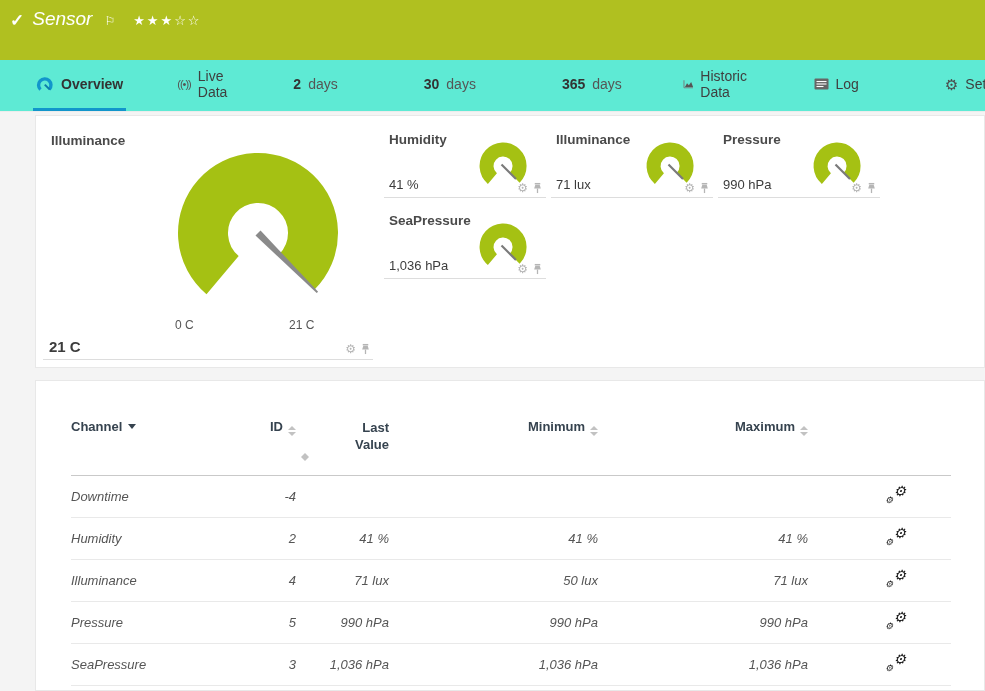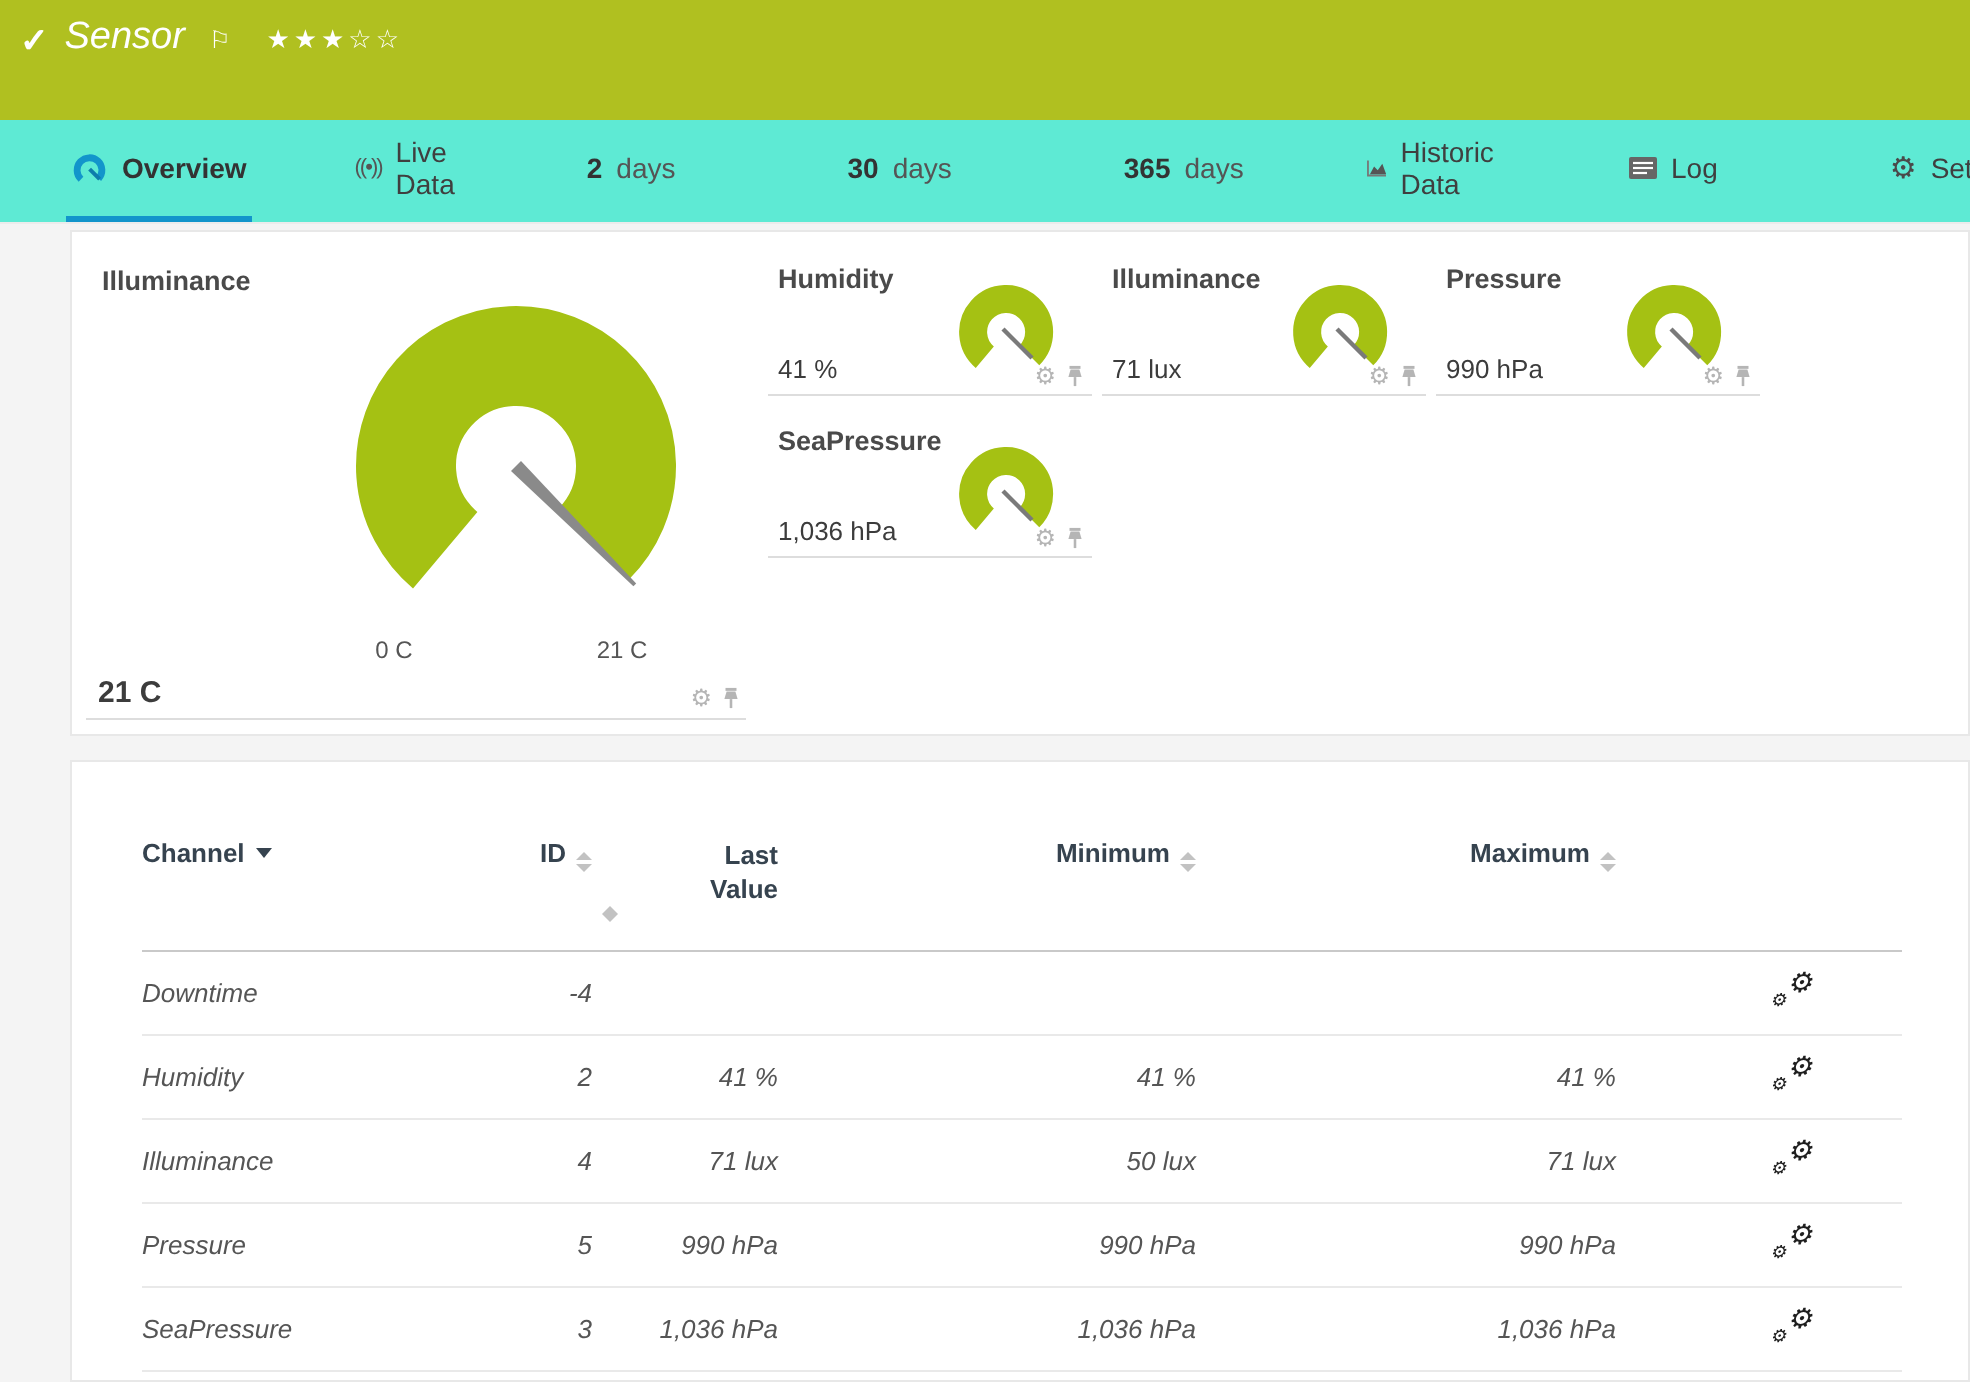--- a/index.html
+++ b/index.html
@@ -30,21 +30,21 @@
   .main { padding:3px 0 0 35px; }
   .panel { background:#fff; border:1px solid #e8e8e8; width:950px; position:relative; }
   .panel-gauges { height:253px; margin-bottom:12px; }
   .panel-table { height:311px; }
 
   
   .tile-temp { position:absolute; left:0; top:0; width:337px; height:253px; }
   .tile-title { font-size:13.5px; font-weight:bold; color:#4a4a4a; }
   .tile-temp .tile-title { position:absolute; left:15px; top:17px; }
   .big-gauge { position:absolute; left:132px; top:36px; }
-  .scale-label { position:absolute; font-size:12px; color:#555; width:44px; text-align:center; }
+  .scale-label { position:absolute; font-size:12px; color:#555; width:44px; text-align:left; }
   .scale-min { left:139px; top:202px; }
   .scale-max { left:253px; top:202px; }
   .tile-footer { position:absolute; left:7px; right:0; bottom:9px; border-bottom:1px solid #ddd;
                  display:flex; justify-content:space-between; align-items:flex-end; padding:0 2px 4px 6px; }
   .big-value { font-size:15px; font-weight:bold; color:#3c3c3c; }
   .tile-icons { display:flex; align-items:center; gap:4px; }
   .tile-gear { font-size:12px; color:#b5b5b5; line-height:1; cursor:pointer; }
 
   
   .small-tiles { position:absolute; left:348px; top:7px; width:560px; display:flex; flex-wrap:wrap; gap:6px 5px; }

